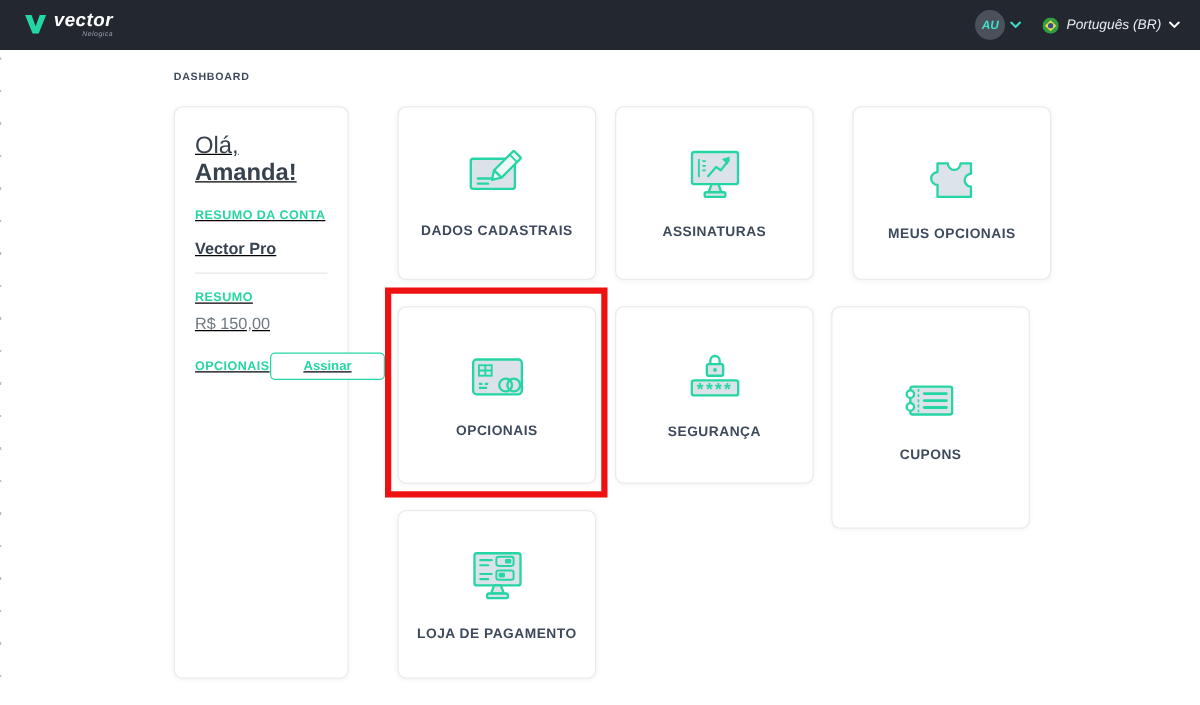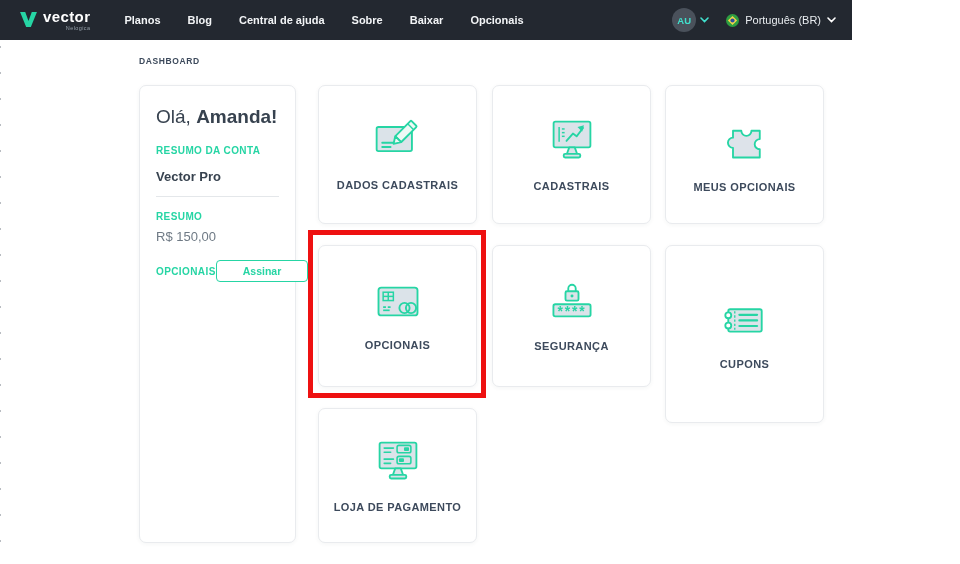--- a/index.html
+++ b/index.html
@@ -5,22 +5,22 @@
   html,body{margin:0;padding:0;background:#fff;}
   *{box-sizing:border-box;}
   .page{position:relative;width:960px;height:564px;background:#ffffff;overflow:hidden;
         font-family:"Liberation Sans",sans-serif;}
 
   
   .edge-dots{position:absolute;left:0;top:46px;bottom:0;width:1px;
     background:repeating-linear-gradient(to bottom,#b9bdc2 0 2px,transparent 2px 26px);}
 
   
-  .navbar{position:absolute;left:0;top:0;width:852px;height:40px;background:#232830;
-          display:flex;align-items:center;padding:0 16px;}
+  .navbar{position:absolute;left:0;top:0;width:960px;height:40px;background:#232830;
+          display:flex;align-items:center;padding:0 16px;font-style:italic;}
   .logo{display:flex;align-items:flex-start;gap:6px;margin-left:4px;cursor:pointer;}
   .logo-mark{margin-top:3px;}
   .logo-text{color:#ffffff;font-weight:bold;font-size:15px;letter-spacing:.4px;line-height:1;}
   .logo-sub{display:block;text-align:right;font-size:5.5px;font-weight:normal;
             color:#95a0aa;margin-top:2px;letter-spacing:.4px;}
   .nav-links{display:flex;align-items:center;gap:27px;margin-left:34px;}
   .nav-item{color:#f3f5f7;font-size:11px;font-weight:bold;cursor:pointer;white-space:nowrap;}
   .nav-right{margin-left:auto;display:flex;align-items:center;gap:9px;}
   .user-menu{display:flex;align-items:center;gap:4px;cursor:pointer;}
   .avatar{width:24px;height:24px;border-radius:50%;background:#4a515b;color:#41e0cd;
@@ -28,39 +28,39 @@
   .lang{display:flex;align-items:center;gap:6px;cursor:pointer;margin-left:8px;}
   .lang-label{color:#e9edf0;font-size:11px;}
 
   
   .breadcrumb{position:absolute;left:139px;top:56px;font-size:8.5px;font-weight:bold;
               letter-spacing:.6px;color:#3d4a5c;}
 
   
   .card{background:#fff;border:1px solid #e9ebee;border-radius:7px;
         box-shadow:0 1px 4px rgba(40,50,60,.05);}
-  .summary{position:absolute;left:139px;top:85px;width:157px;height:458px;padding:20px 16px;}
+  .summary{position:absolute;left:139px;top:85px;width:140px;height:458px;padding:20px 16px;text-decoration:underline;}
   .greeting{font-size:19px;color:#37424f;margin-bottom:17px;}
   .sec-label{color:#26d5a4;font-size:10px;font-weight:bold;letter-spacing:.4px;}
   .plan{font-size:13px;font-weight:bold;color:#37424f;margin-top:13px;}
   .summary hr{border:none;border-top:1px solid #e4e7ea;margin:12px 0 14px;}
   .price{font-size:13px;color:#6f7a85;margin:7px 0 16px;}
   .opt-row{display:flex;justify-content:space-between;align-items:center;}
   .btn-assinar{border:1.5px solid #26d5a4;color:#26d5a4;font-weight:bold;font-size:10.5px;
                font-family:"Liberation Sans",sans-serif;padding:4px 26px;border-radius:4px;
                background:#fff;cursor:pointer;}
 
   
   .tile{position:absolute;width:159px;display:flex;flex-direction:column;align-items:center;
         justify-content:center;gap:17px;cursor:pointer;}
   .tile-label{font-size:11px;font-weight:bold;color:#3d4a5c;letter-spacing:.4px;
               text-align:left;padding:0 6px;}
   .t0{left:318px;top:85px;height:139px;}
   .t1{left:492px;top:85px;height:139px;}
-  .t2{left:665px;top:85px;height:139px;}
+  .t2{left:682px;top:85px;height:139px;}
   .t3{left:318px;top:245px;height:142px;}
   .t4{left:492px;top:245px;height:142px;}
   .t5{left:665px;top:245px;height:178px;}
   .t6{left:318px;top:408px;height:135px;}
 
   .red-box{position:absolute;left:308px;top:230px;width:178px;height:168px;
            border:5px solid #ee1111;z-index:5;pointer-events:none;}
 
   .icon svg{display:block;}
 </style>
@@ -75,28 +75,20 @@
       <span class="icon logo-mark">
         <svg width="17" height="15" viewBox="0 0 18 16">
           <polygon points="0,0 5.5,0 9,9.5 12.5,0 18,0 11.5,16 6.5,16" fill="#26d5a4"></polygon>
         </svg>
       </span>
       <span class="logo-text">
         <span>vector</span>
         <span class="logo-sub">Nelogica</span>
       </span>
     </div>
-    <nav class="nav-links">
-      <a class="nav-item">Planos</a>
-      <a class="nav-item">Blog</a>
-      <a class="nav-item">Central de ajuda</a>
-      <a class="nav-item">Sobre</a>
-      <a class="nav-item">Baixar</a>
-      <a class="nav-item">Opcionais</a>
-    </nav>
     <div class="nav-right">
       <div class="user-menu">
         <span class="avatar">AU</span>
         <span class="icon">
           <svg width="9" height="6" viewBox="0 0 9 6">
               <polyline points="1,1 4.5,4.5 8,1" fill="none" stroke="#41e0cd" stroke-width="1.6" stroke-linecap="round"></polyline>
             </svg>
         </span>
       </div>
       <div class="lang">
@@ -159,21 +151,21 @@
         <line x1="14" y1="11" x2="14" y2="27" stroke="#26d5a4" stroke-width="1.6"></line>
         <line x1="17" y1="13" x2="20" y2="13" stroke="#26d5a4" stroke-width="1.6"></line>
         <line x1="17" y1="17" x2="20" y2="17" stroke="#26d5a4" stroke-width="1.6"></line>
         <line x1="17" y1="21" x2="20" y2="21" stroke="#26d5a4" stroke-width="1.6"></line>
         <polyline points="22,26 29,18 33,21 40,12" fill="none" stroke="#26d5a4" stroke-width="2" stroke-linecap="round" stroke-linejoin="round"></polyline>
         <polygon points="41,9 34,11 39,16" fill="#26d5a4"></polygon>
         <polygon points="25,33 31,33 33.5,40 22.5,40" fill="#dbe3e9" stroke="#26d5a4" stroke-width="2" stroke-linejoin="round"></polygon>
         <rect x="19" y="40" width="18" height="4" rx="1.5" fill="#dbe3e9" stroke="#26d5a4" stroke-width="2"></rect>
       </svg>
     </span>
-    <div class="tile-label">CADASTRAIS</div>
+    <div class="tile-label">ASSINATURAS</div>
   </div>
 
   <div class="card tile t2">
     <span class="icon">
       <svg width="52" height="48" viewBox="0 0 56 52">
         <path d="M15 16 H24 A5.5 5.5 0 0 0 35 16 H44 V25 A5.5 5.5 0 0 0 44 36 V45 H15 V34.5 A5.5 5.5 0 0 1 15 23.5 Z" fill="#dde3ea" stroke="#26d5a4" stroke-width="2" stroke-linejoin="round"></path>
       </svg>
     </span>
     <div class="tile-label">MEUS OPCIONAIS</div>
   </div>

